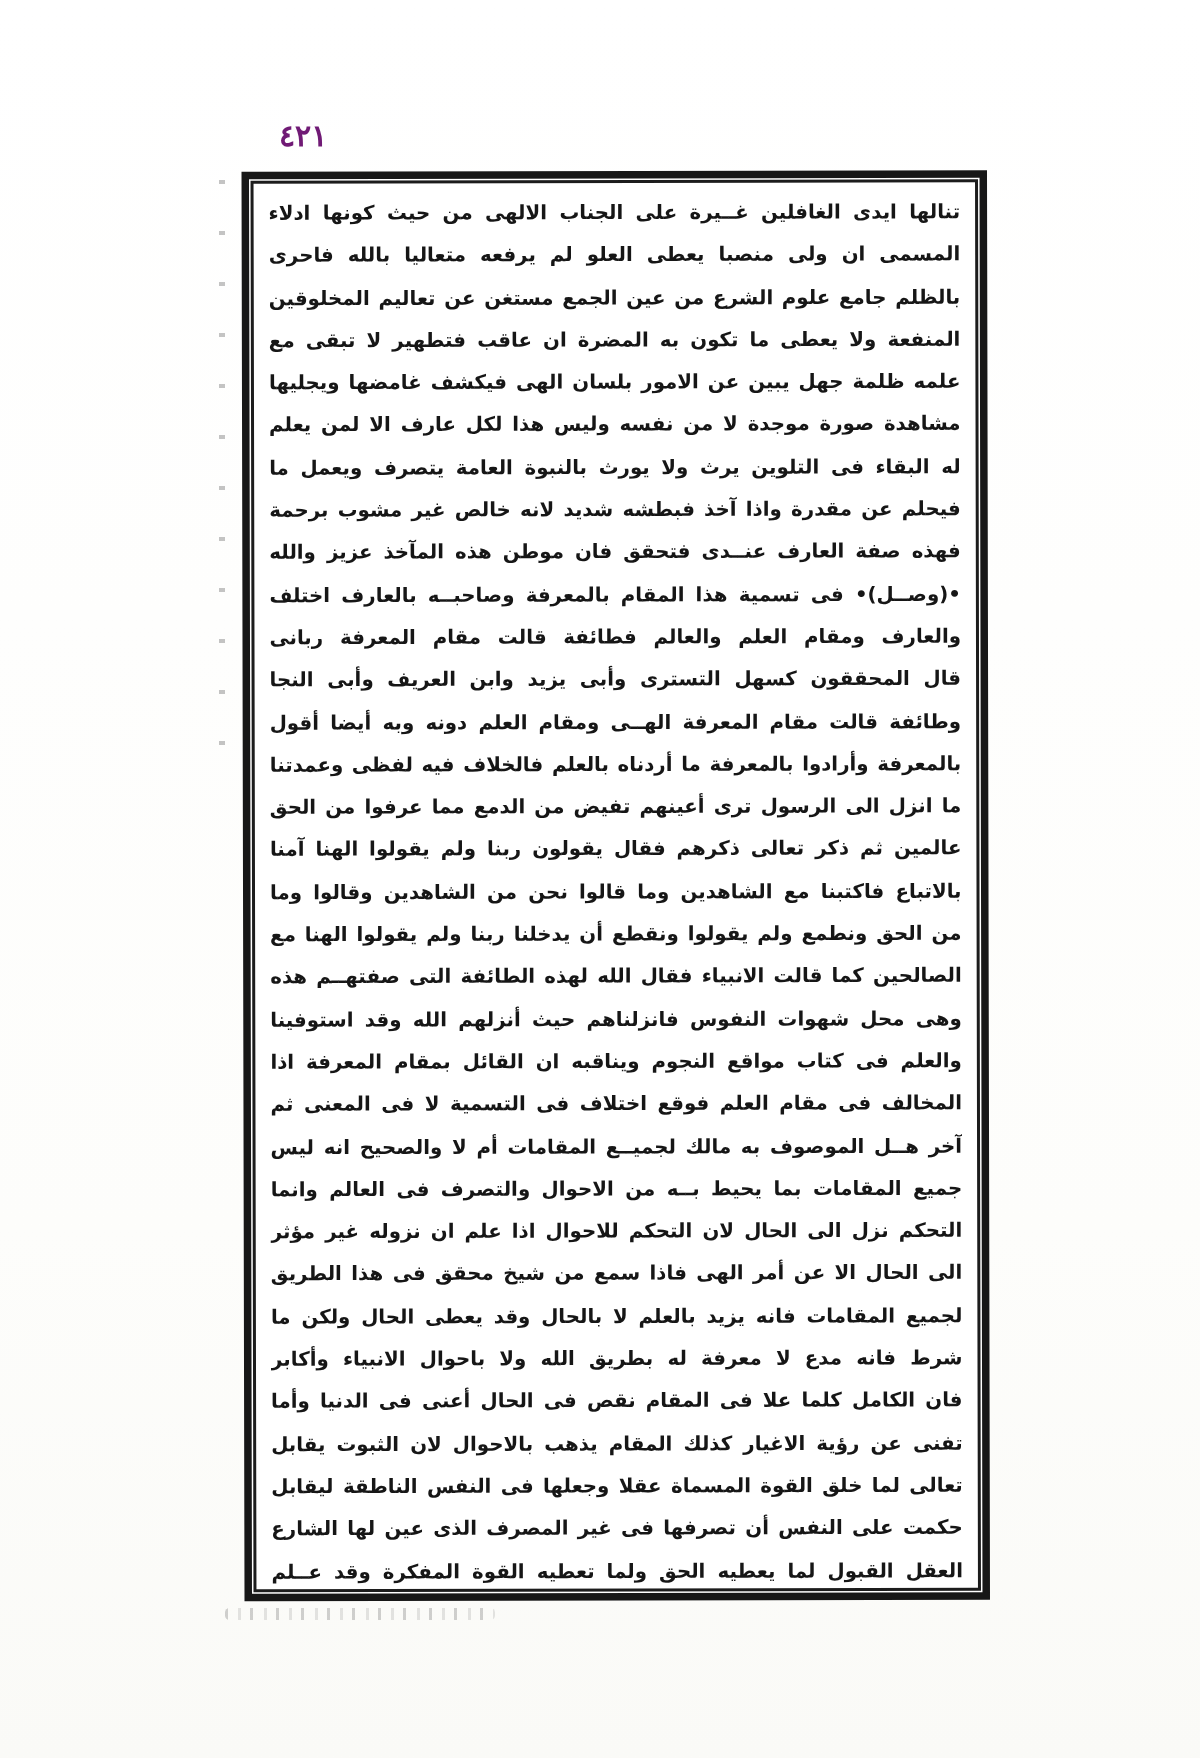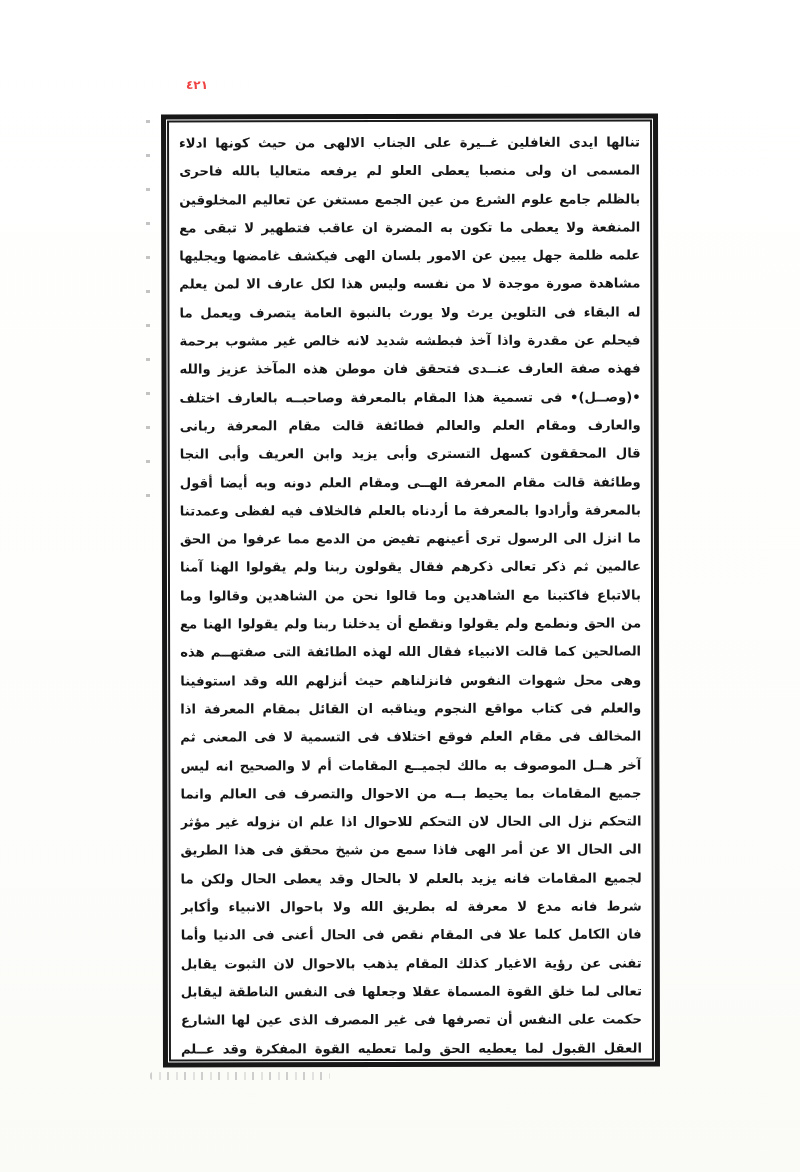--- a/index.html
+++ b/index.html
@@ -11,24 +11,25 @@
     height: 1172px;
     position: relative;
     background: linear-gradient(180deg, #ffffff 0%, #fdfdfb 70%, #fafaf7 100%);
     font-family: "DejaVu Sans", sans-serif;
     overflow: hidden;
   }
   .page-number {
     position: absolute;
     top: 78px;
     left: 186px;
-    font-size: 12px;
+    font-size: 20px;
     font-weight: bold;
-    color: #ef4444;
+    color: #701a75;
     letter-spacing: 1px;
+    font-family: Liberation Serif, serif;
   }
   .frame {
     position: absolute;
     left: 162px;
     top: 114px;
     width: 497px;
     height: 953px;
     border: 5px solid #171717;
     box-sizing: border-box;
     background: #ffffff;

